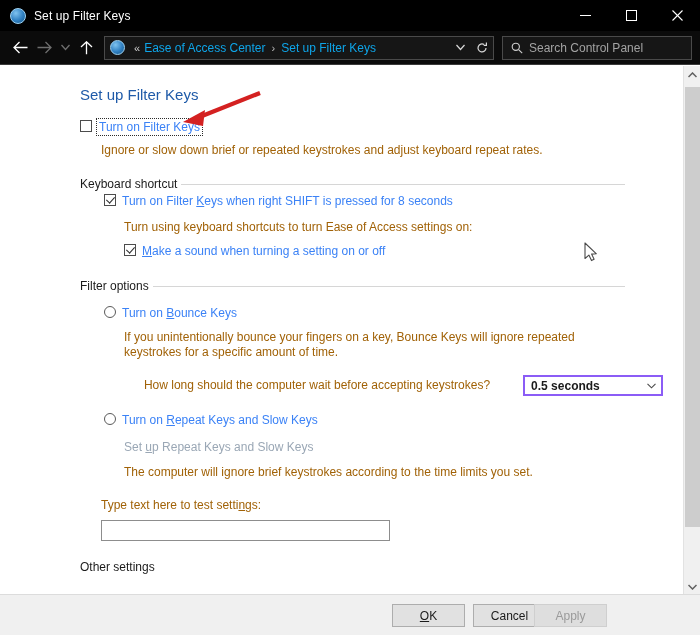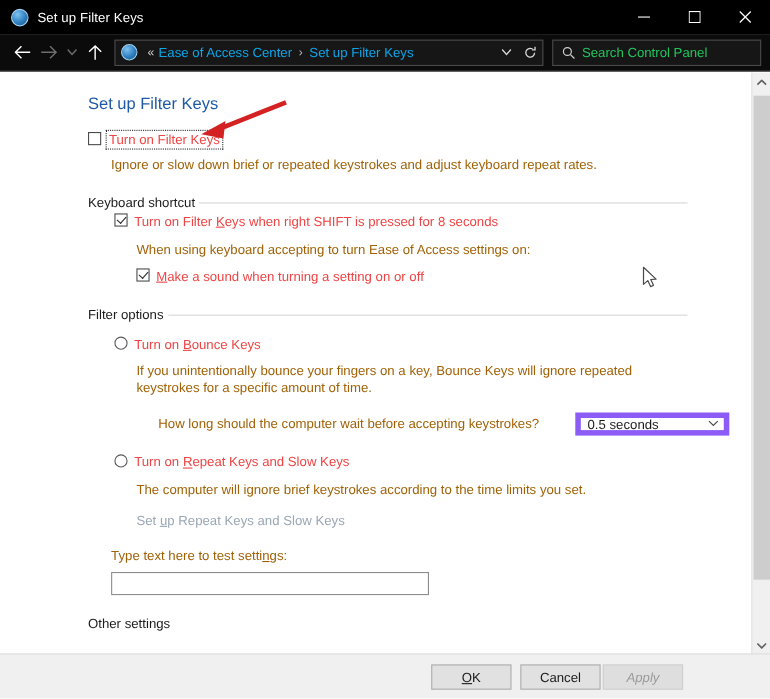--- a/index.html
+++ b/index.html
@@ -126,21 +126,21 @@
     box-sizing: border-box;
     flex: none;
   }
   .search-icon {
     margin: 0 6px 0 8px;
     color: #cfcfcf;
     display: flex;
     flex: none;
   }
   .search-ph {
-    color: #22c55e;
+    color: #a3a3a3;
     font-size: 12px;
   }
 
   
   .content-wrap {
     position: absolute;
     left: 0;
     top: 66px;
     width: 700px;
     height: 529px;
@@ -197,21 +197,21 @@
     flex: none;
   }
 
   .ck-line {
     display: flex;
     align-items: flex-start;
     gap: 6px;
     font-size: 12px;
     line-height: 14px;
   }
-  .ck-label { color: #ef4444; }
+  .ck-label { color: #3b82f6; }
 
   .focus-box {
     display: inline-block;
     outline: 1px dotted #2b2b2b;
     outline-offset: 1px;
     padding: 0 1px;
   }
 
   .desc {
     font-size: 12px;
@@ -233,30 +233,31 @@
   }
   .group-rule {
     flex: 1;
     height: 1px;
     background: #d6d6d6;
   }
 
   .ddl {
     width: 140px;
     height: 21px;
-    border: 5px solid #8b5cf6;
+    border: 2px solid #8b5cf6;
     background: #ffffff;
     display: inline-flex;
     align-items: center;
     justify-content: space-between;
     box-sizing: border-box;
     padding: 0 5px 0 6px;
     font-size: 12px;
     color: #1b1b1b;
     vertical-align: middle;
+    font-weight: bold;
   }
   .ddl .chev { color: #4a4a4a; font-size: 10px; }
 
   .txtfield {
     width: 289px;
     height: 21px;
     border: 1px solid #8d8d8d;
     background: #ffffff;
     box-sizing: border-box;
   }
@@ -424,21 +425,21 @@
       <span class="group-rule"></span>
     </div>
 
     <div class="row" style="margin-left:104px; margin-top:3px;">
       <div class="ck-line">
         <span class="cb checked"></span>
         <span class="ck-label"><span>Turn on Filter </span><u>K</u><span>eys when right SHIFT is pressed for 8 seconds</span></span>
       </div>
     </div>
 
-    <div class="row desc" style="margin-left:124px; margin-top:12px;">When using keyboard accepting to turn Ease of Access settings on:</div>
+    <div class="row desc" style="margin-left:124px; margin-top:12px;">Turn using keyboard shortcuts to turn Ease of Access settings on:</div>
 
 
     <div class="row" style="margin-left:124px; margin-top:9px;">
       <div class="ck-line">
         <span class="cb checked"></span>
         <span class="ck-label"><span></span><u>M</u><span>ake a sound when turning a setting on or off</span></span>
       </div>
     </div>
 
     <div class="group" style="margin-top:21px;">
@@ -467,23 +468,23 @@
       </span>
     </div>
 
     <div class="row" style="margin-left:104px; margin-top:17px;">
       <div class="ck-line">
         <span class="rb"></span>
         <span class="ck-label"><span>Turn on </span><u>R</u><span>epeat Keys and Slow Keys</span></span>
       </div>
     </div>
 
+    <div class="row disabled-link" style="margin-left:124px; margin-top:13px;"><span>Set </span><u>u</u><span>p Repeat Keys and Slow Keys</span></div>
+
     <div class="row desc" style="margin-left:124px; margin-top:11px;">The computer will ignore brief keystrokes according to the time limits you set.</div>
-
-    <div class="row disabled-link" style="margin-left:124px; margin-top:13px;"><span>Set </span><u>u</u><span>p Repeat Keys and Slow Keys</span></div>
 
     <div class="row desc" style="margin-left:101px; margin-top:18px;"><span>Type text here to test setti</span><u>n</u><span>gs:</span></div>
 
     <div class="row" style="margin-left:101px; margin-top:7px;">
       <div class="txtfield"></div>
     </div>
 
     <div class="group" style="margin-top:19px;">
       <span class="group-label">Other settings</span>
 
@@ -509,21 +510,21 @@
 </div>
 
 <div class="footer">
   <div class="btn" style="left:392px;">
       <u>O</u>
       <span>K</span>
     </div>
   <div class="btn" style="left:473px;">
       <span>Cancel</span>
     </div>
-  <div class="btn disabled" style="left:548px;font-style:italic;">
+  <div class="btn disabled" style="left:534px;">
       <span>Apply</span>
     </div>
 </div>
 
 <svg class="anno" viewBox="0 0 700 635">
   <g>
     <line x1="260" y1="93" x2="197" y2="118" stroke="#d42121" stroke-width="4.2" stroke-linecap="butt"></line>
     <polygon points="183,122 205,110 203,126" fill="#d42121"></polygon>
   </g>
   <g transform="translate(585,243)">

